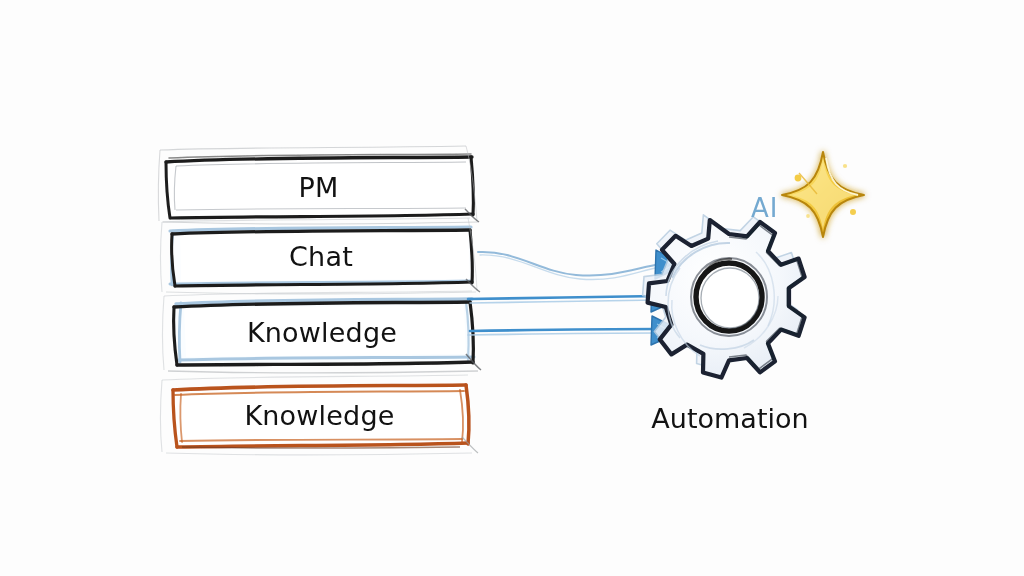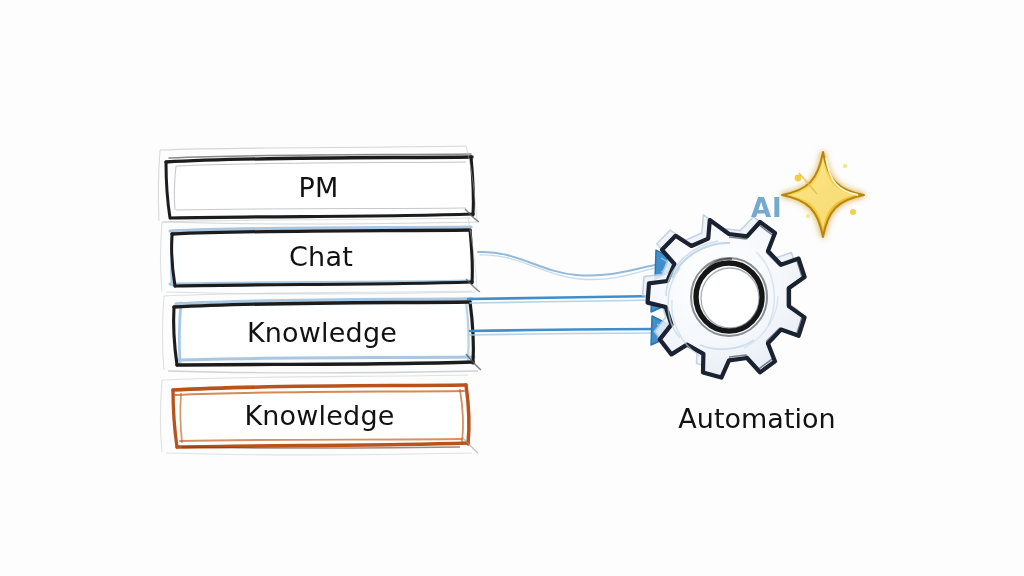--- a/index.html
+++ b/index.html
@@ -47,21 +47,20 @@
     white-space: nowrap;
     text-align: center;
   }
   .ai-tag {
     position: absolute;
     font-family: "DejaVu Sans", sans-serif;
     font-size: 26px;
     color: #74a9d0;
     letter-spacing: 1px;
     white-space: nowrap;
-    font-weight: bold;
   }
 </style>
 </head>
 <body>
 
 <div id="stage">
 
   <svg class="layer" viewBox="0 0 1024 576">
     <defs>
       <filter id="paperRough" x="-20%" y="-20%" width="140%" height="140%">
@@ -241,15 +240,15 @@
   <div class="box-label" style="left:170px; top:228px; width:302px; height:57px;">Chat</div>
 
   <div class="box-label" style="left:166px; top:158px; width:305px; height:58px;">PM</div>
 
   <div class="box-label" style="left:172px; top:301px; width:300px; height:62px;">Knowledge</div>
 
   <div class="box-label" style="left:172px; top:386px; width:295px; height:58px;">Knowledge</div>
 
   <div class="ai-tag" style="left:751px; top:193px;">AI</div>
 
-  <div class="node-caption" style="left:647px; top:403px; width:220px;text-align:center;">Automation</div>
+  <div class="node-caption" style="left:620px; top:403px; width:220px;text-align:center;">Automation</div>
 
 </div>
 
 </body></html>

